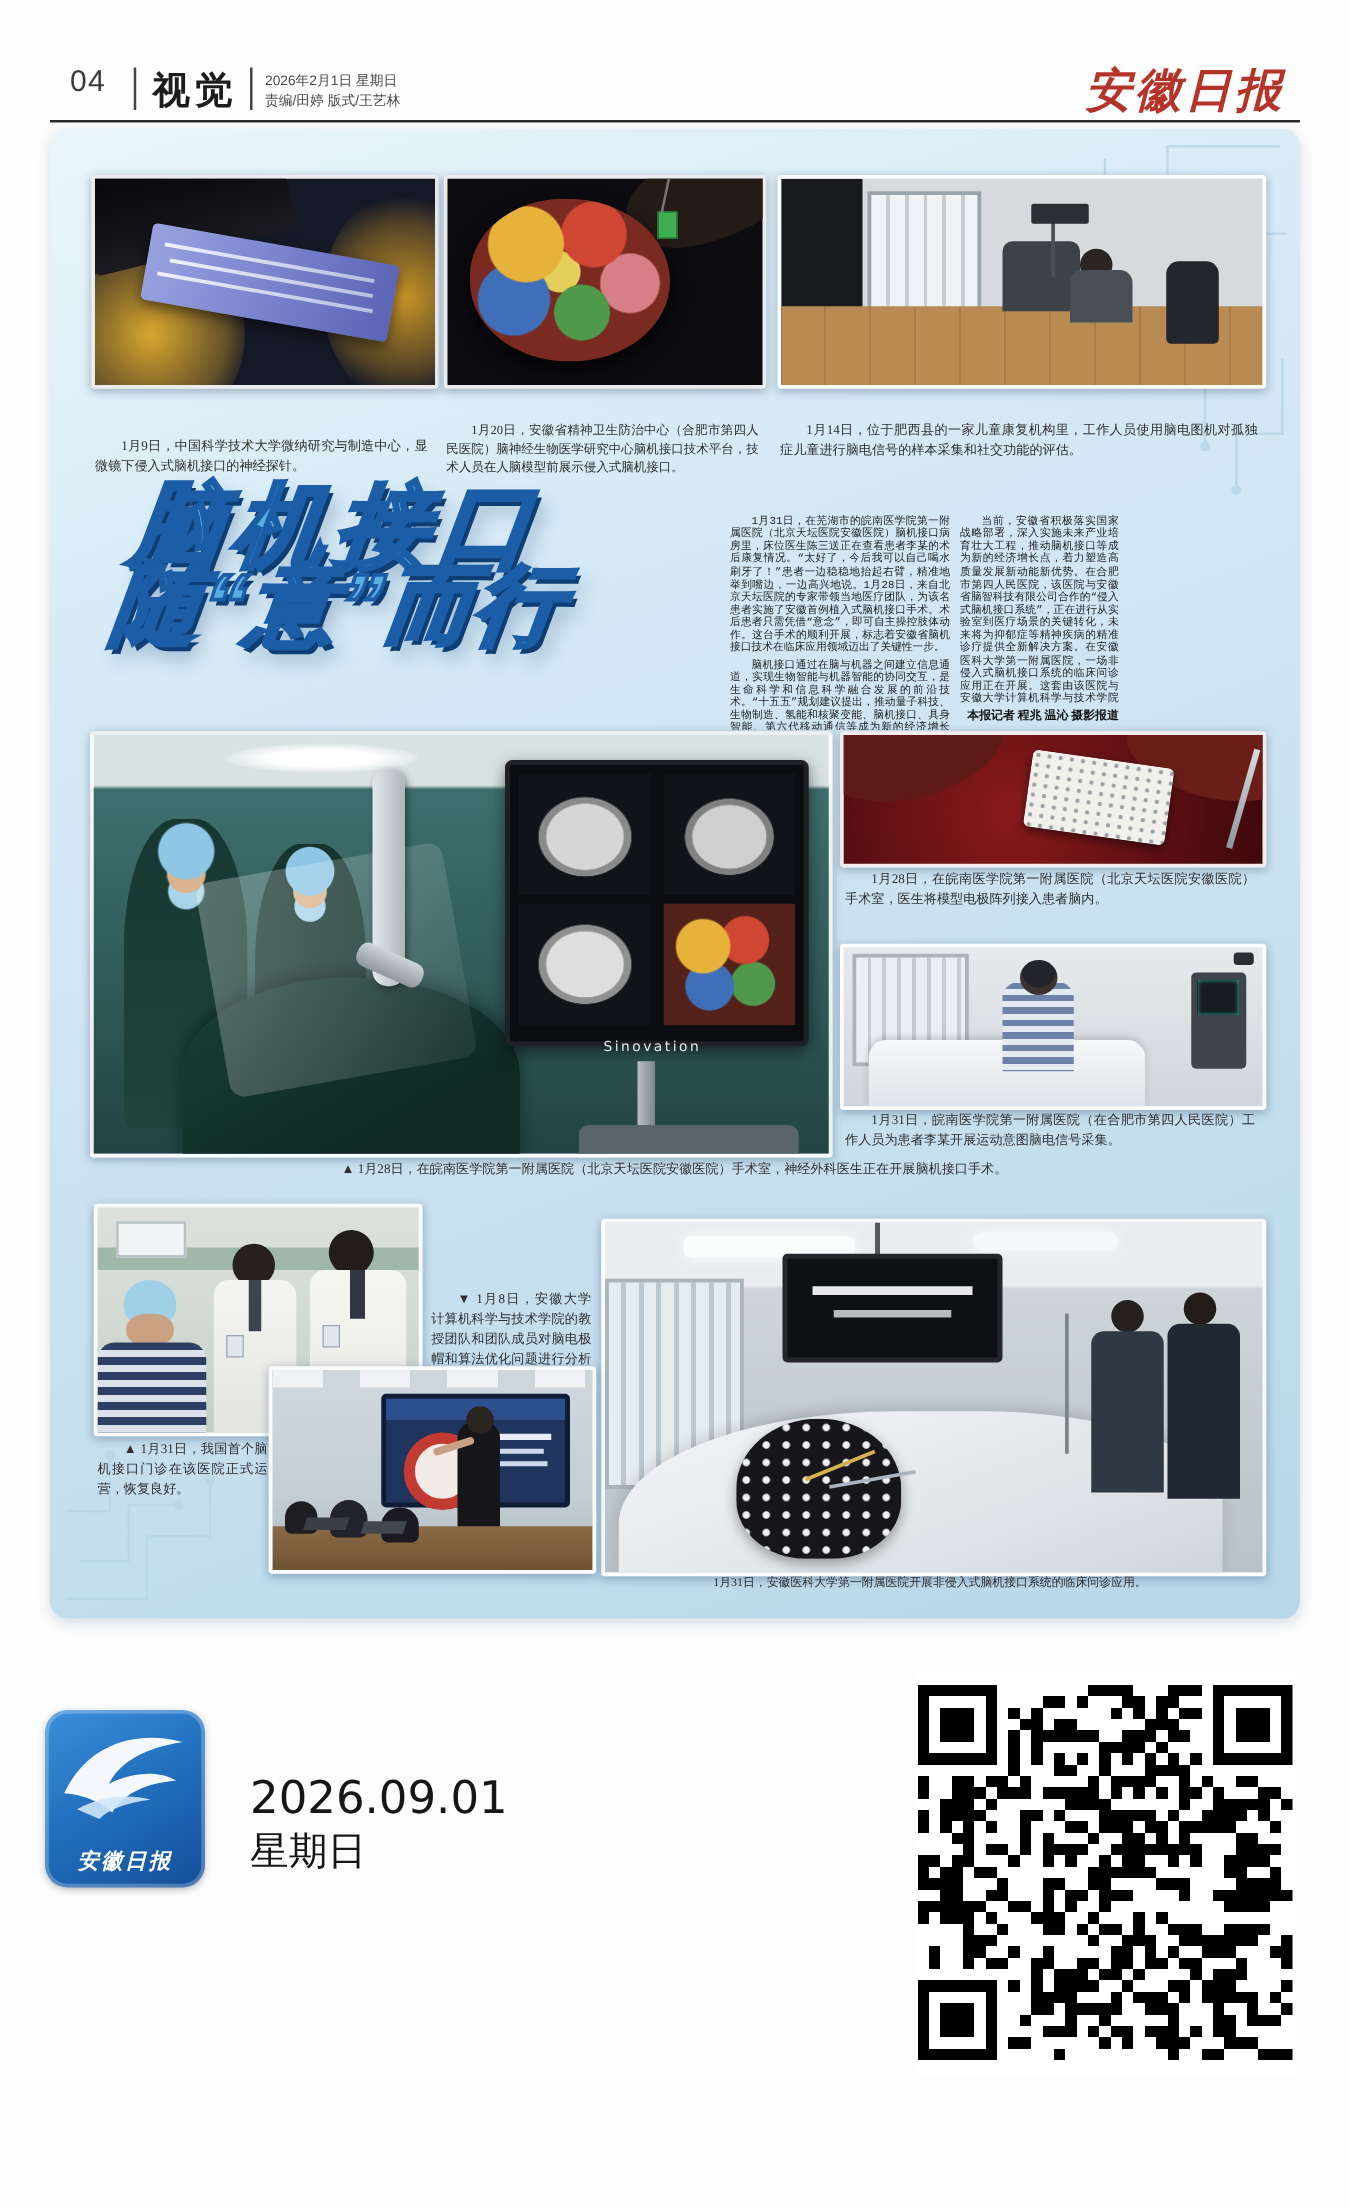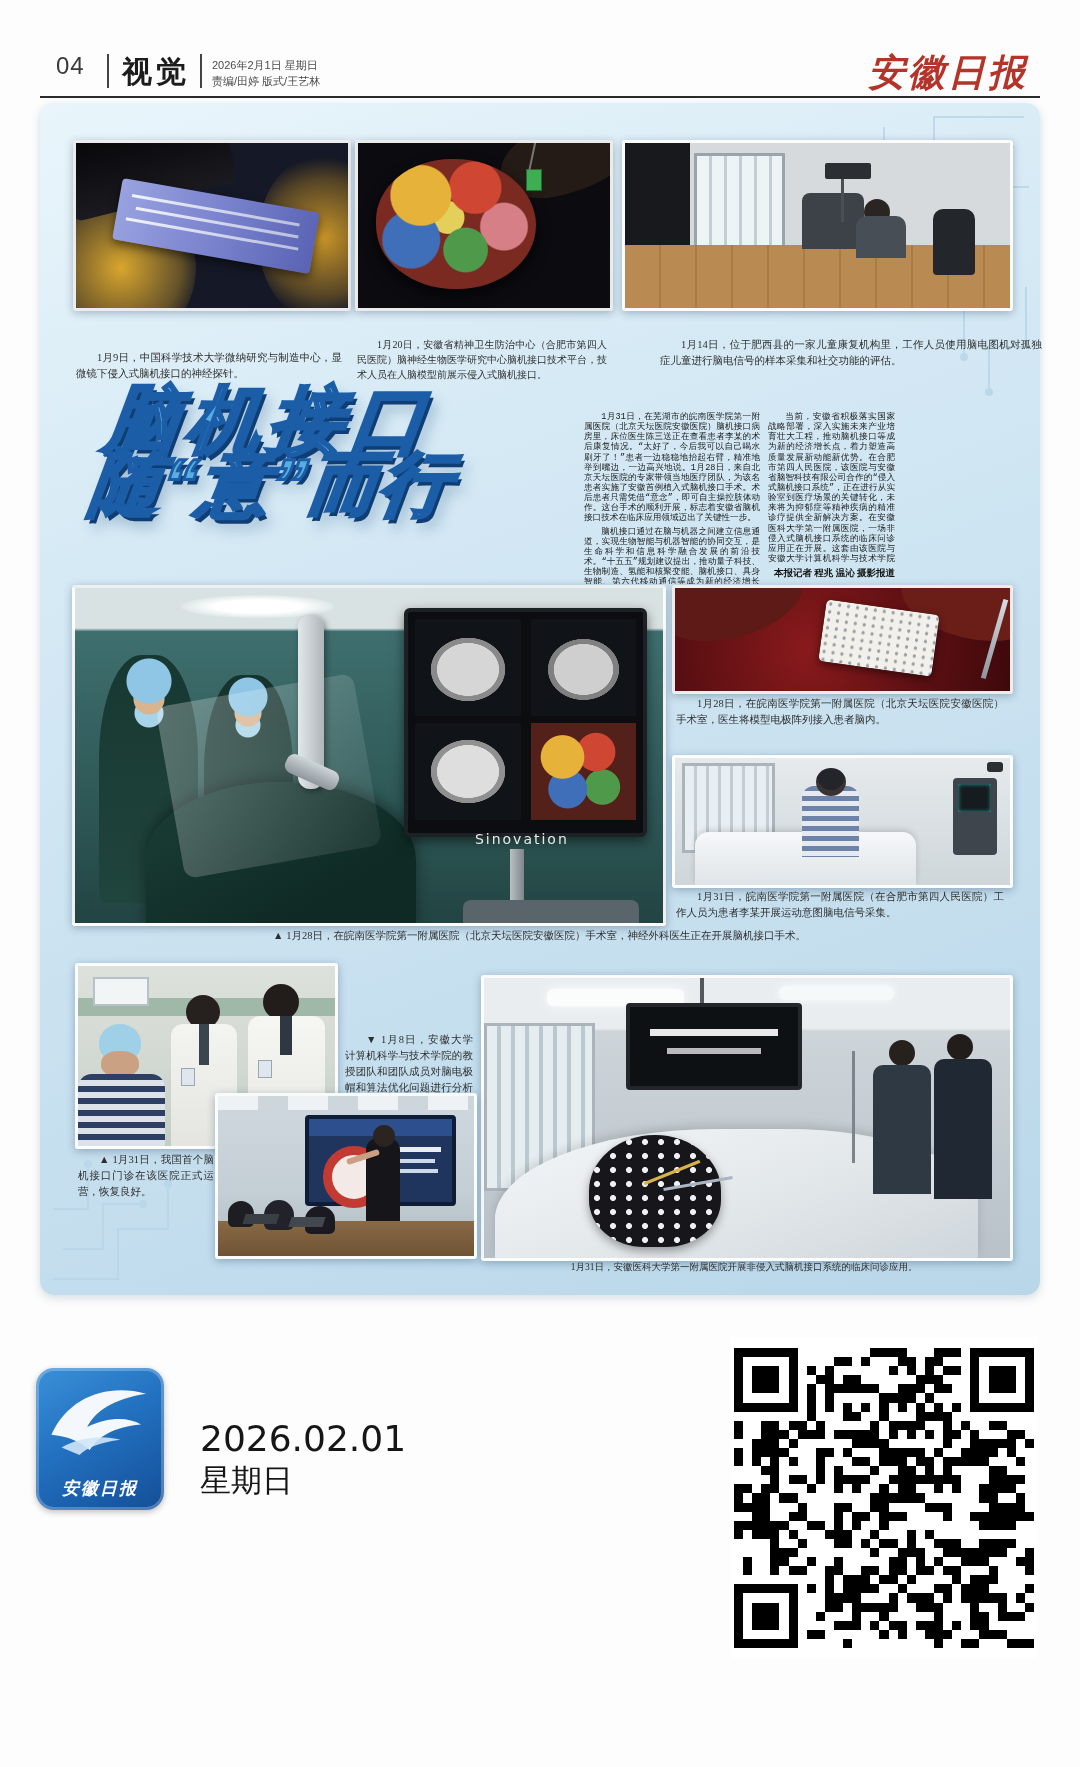--- a/index.html
+++ b/index.html
@@ -127,21 +127,21 @@
     <div class="abs" style="left:0;top:0;width:17%;height:100%;background:#17191d;"></div>
     <div class="abs" style="left:18%;top:6%;width:22%;height:58%;border:3px solid #9aa4ab;background:repeating-linear-gradient(90deg,#eef3f6 0 12px,#c5ced4 12px 15px);"></div>
     <div class="abs" style="left:0;bottom:0;width:100%;height:38%;background:repeating-linear-gradient(90deg,#b98a52 0 34px,#a87c47 34px 36px);"></div>
     <div class="abs" style="left:46%;top:30%;width:16%;height:34%;background:#3c4248;border-radius:8px 8px 0 0;"></div>
     <div class="abs" style="left:56%;top:18%;width:3px;height:30%;background:#4a4f55;"></div>
     <div class="abs" style="left:52%;top:12%;width:12%;height:10%;background:#2b2e33;border-radius:2px;"></div>
     <div class="abs" style="left:62%;top:34%;width:26px;height:26px;border-radius:50%;background:#2a2523;"></div>
     <div class="abs" style="left:60%;top:44%;width:13%;height:26%;background:#474e56;border-radius:10px 10px 0 0;"></div>
     <div class="abs" style="left:80%;top:40%;width:11%;height:40%;background:#23262a;border-radius:10px 10px 4px 4px;"></div>
   </div>
-  <div class="cap" style="left:624px;top:337px;width:382px;margin-left:36px;">1月14日，位于肥西县的一家儿童康复机构里，工作人员使用脑电图机对孤独症儿童进行脑电信号的样本采集和社交功能的评估。</div>
+  <div class="cap" style="left:624px;top:337px;width:382px;">1月14日，位于肥西县的一家儿童康复机构里，工作人员使用脑电图机对孤独症儿童进行脑电信号的样本采集和社交功能的评估。</div>
 
   <div class="h1line" style="left:105px;top:372px;font-size:74px;letter-spacing:8px;">脑机接口</div>
   <div class="h1line" style="left:90px;top:438px;font-size:70px;letter-spacing:2px;">随“意”而行</div>
 
   <div class="bodytext" style="left:584px;top:412px;width:176px;height:172px;">
     <p>1月31日，在芜湖市的皖南医学院第一附属医院（北京天坛医院安徽医院）脑机接口病房里，床位医生陈三送正在查看患者李某的术后康复情况。“太好了，今后我可以自己喝水刷牙了！”患者一边稳稳地抬起右臂，精准地举到嘴边，一边高兴地说。1月28日，来自北京天坛医院的专家带领当地医疗团队，为该名患者实施了安徽首例植入式脑机接口手术。术后患者只需凭借“意念”，即可自主操控肢体动作。这台手术的顺利开展，标志着安徽省脑机接口技术在临床应用领域迈出了关键性一步。</p>
     <p>脑机接口通过在脑与机器之间建立信息通道，实现生物智能与机器智能的协同交互，是生命科学和信息科学融合发展的前沿技术。“十五五”规划建议提出，推动量子科技、生物制造、氢能和核聚变能、脑机接口、具身智能、第六代移动通信等成为新的经济增长点。今年1月1日，我国首个脑机接口门诊在该医院正式运营。</p>
   </div>
   <div class="bodytext" style="left:768px;top:412px;width:127px;height:152px;">
     <p>当前，安徽省积极落实国家战略部署，深入实施未来产业培育壮大工程，推动脑机接口等成为新的经济增长点，着力塑造高质量发展新动能新优势。在合肥市第四人民医院，该医院与安徽省脑智科技有限公司合作的“侵入式脑机接口系统”，正在进行从实验室到医疗场景的关键转化，未来将为抑郁症等精神疾病的精准诊疗提供全新解决方案。在安徽医科大学第一附属医院，一场非侵入式脑机接口系统的临床问诊应用正在开展。这套由该医院与安徽大学计算机科学与技术学院联合研发的系统，可以将重症失语患者的脑电信号转化为可识别的明确意图，为临床判断提供智能化辅助。</p>
@@ -168,21 +168,21 @@
     <div class="abs" style="left:56%;top:6%;width:40%;height:66%;background:#0b0d10;border:4px solid #1d2126;border-radius:6px;box-shadow:0 4px 12px rgba(0,0,0,.5);">
       <div class="abs" style="left:3%;top:3%;width:45%;height:44%;background:radial-gradient(ellipse 58% 54% at 50% 52%,#d6d6d6 0 50%,#8a8a8a 51% 60%,#101318 61%),#0c0e11;"></div>
       <div class="abs" style="left:52%;top:3%;width:45%;height:44%;background:radial-gradient(ellipse 56% 52% at 50% 52%,#cfcfcf 0 50%,#808080 51% 60%,#101318 61%),#0c0e11;"></div>
       <div class="abs" style="left:3%;top:50%;width:45%;height:44%;background:radial-gradient(ellipse 58% 54% at 50% 50%,#dedede 0 50%,#909090 51% 60%,#101318 61%),#0c0e11;"></div>
       <div class="abs" style="left:52%;top:50%;width:45%;height:44%;background:
         radial-gradient(circle at 30% 35%,#e6b23a 0 22%,transparent 23%),
         radial-gradient(circle at 62% 30%,#cf4632 0 20%,transparent 21%),
         radial-gradient(circle at 35% 68%,#3f6fb8 0 20%,transparent 21%),
         radial-gradient(circle at 68% 66%,#4e9a4a 0 18%,transparent 19%),#53201a;"></div>
     </div>
-    <div class="abs" style="left:56%;top:72.5%;width:40%;text-align:center;color:#e8e8e8;font-size:14px;letter-spacing:2px;font-family:'DejaVu Sans',sans-serif;">Sinovation</div>
+    <div class="abs" style="left:56%;top:72.5%;width:40%;text-align:center;color:#e8e8e8;font-size:11px;letter-spacing:2px;font-family:'DejaVu Sans',sans-serif;">Sinovation</div>
     <div class="abs" style="left:74%;top:78%;width:14px;height:18%;background:linear-gradient(90deg,#b9c0c4,#7e868b);"></div>
     <div class="abs" style="left:66%;bottom:0;width:30%;height:7%;background:#59656a;border-radius:8px 8px 0 0;"></div>
   </div>
   <div class="cap capc" style="left:72px;top:928px;width:935px;">▲ 1月28日，在皖南医学院第一附属医院（北京天坛医院安徽医院）手术室，神经外科医生正在开展脑机接口手术。</div>
 
   <div class="photo" style="left:672px;top:585px;width:335px;height:103px;background:radial-gradient(circle at 40% 60%,#8a1a1c 0%,#5a0f12 60%,#3c080b 100%);">
     <div class="abs" style="left:-20px;top:-30px;width:150px;height:80px;background:#5e1a16;border-radius:50%;transform:rotate(-15deg);"></div>
     <div class="abs" style="right:-30px;top:-20px;width:140px;height:70px;background:#6b1e18;border-radius:50%;transform:rotate(14deg);"></div>
     <div class="abs" style="left:44%;top:18%;width:34%;height:60%;background:radial-gradient(circle,#9aa0a8 1.4px,transparent 2px) 0 0/9px 8px,#f2f0ea;border-radius:5px;transform:rotate(8deg);box-shadow:0 3px 8px rgba(0,0,0,.5);"></div>
     <div class="abs" style="right:4%;top:10%;width:5px;height:80%;background:linear-gradient(#d7dce2,#8e959c);transform:rotate(16deg);"></div>
@@ -262,21 +262,21 @@
   </div>
   <div class="cap capc" style="left:481px;top:1260px;width:526px;font-size:9.5px;">1月31日，安徽医科大学第一附属医院开展非侵入式脑机接口系统的临床问诊应用。</div>
 
   <div class="f-logo">
     <svg width="128" height="100" viewBox="0 0 100 78">
       <path d="M12 52 C26 22 56 12 86 20 C60 24 46 34 40 46 C56 38 72 38 82 44 C60 46 48 54 42 64 C34 57 24 53 12 52 Z" fill="#ffffff" opacity="0.95"></path>
       <path d="M20 62 C34 54 52 52 66 56 C50 58 40 62 34 68 Z" fill="#cfe6f8" opacity="0.9"></path>
     </svg>
     <div class="f-logo-text">安徽日报</div>
   </div>
-  <div class="f-date">2026.02.01</div>
+  <div class="f-date">2026.09.01</div>
   <div class="f-week">星期日</div>
   <div class="qr">
     <svg id="qr-svg" width="300" height="300" viewBox="0 0 33 33" shape-rendering="crispEdges">
         <rect x="15" y="0" width="1" height="1" fill="#000"></rect>
         <rect x="16" y="0" width="1" height="1" fill="#000"></rect>
         <rect x="17" y="0" width="1" height="1" fill="#000"></rect>
         <rect x="18" y="0" width="1" height="1" fill="#000"></rect>
         <rect x="22" y="0" width="1" height="1" fill="#000"></rect>
         <rect x="23" y="0" width="1" height="1" fill="#000"></rect>
         <rect x="24" y="0" width="1" height="1" fill="#000"></rect>

